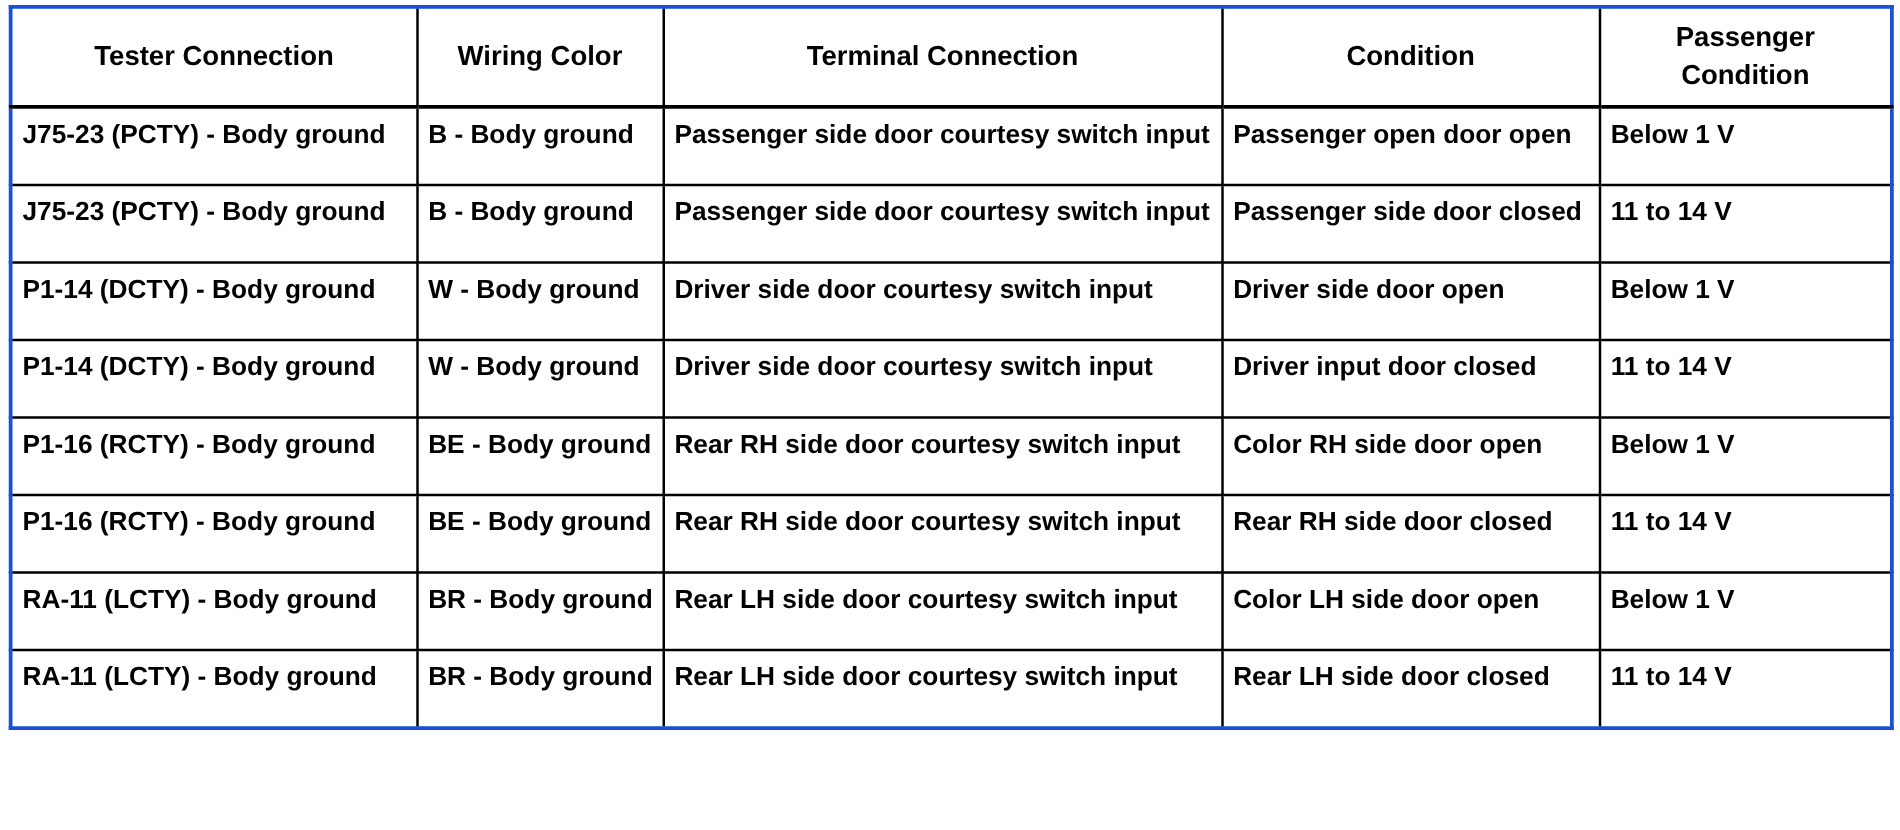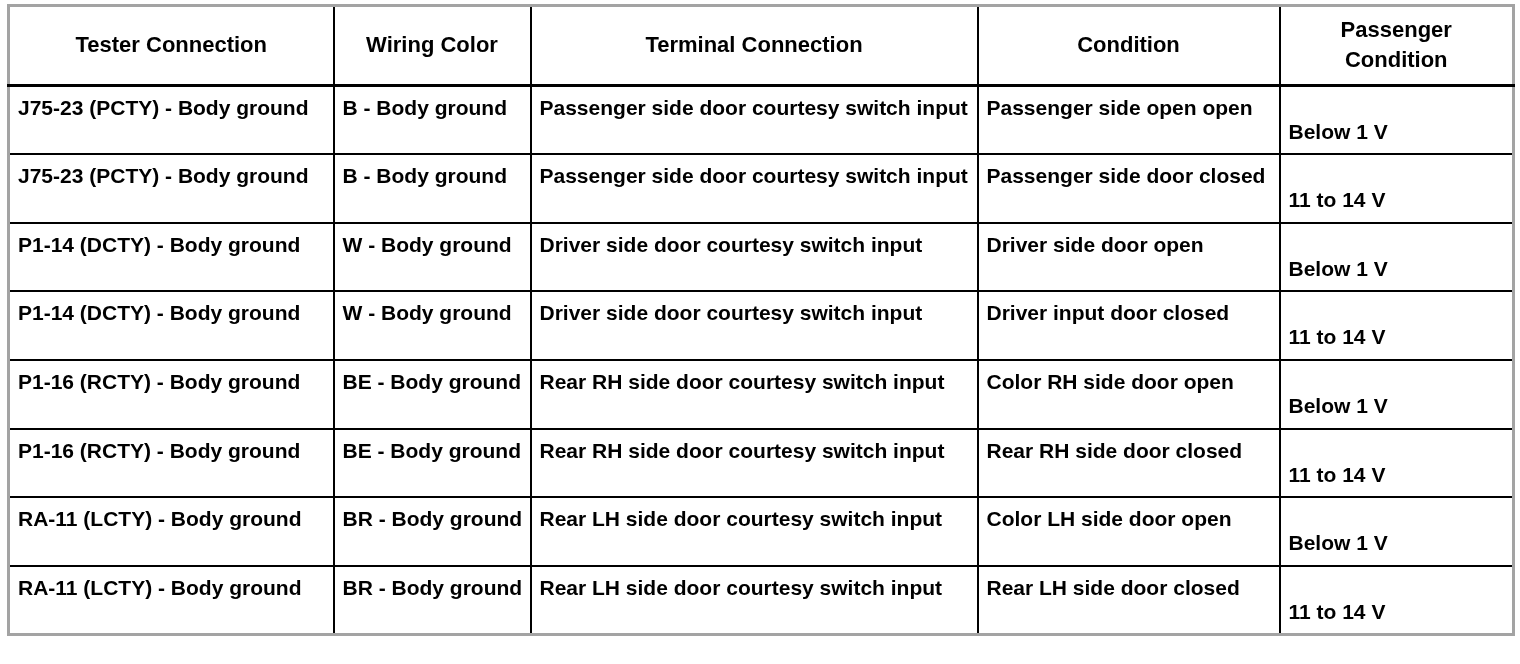--- a/index.html
+++ b/index.html
@@ -20,21 +20,21 @@
     height: 664px;
     box-sizing: border-box;
     padding: 2px 4px 2px 4px;
   }
   table.spec-table {
     border-collapse: collapse;
     table-layout: fixed;
     width: 1505px;
     margin-left: 3px;
     margin-top: 2px;
-    border: 3px solid #a3a3a3;
+    border: 3px solid #1d4ed8;
   }
   table.spec-table col.c1 { width: 325px; }
   table.spec-table col.c2 { width: 197px; }
   table.spec-table col.c3 { width: 447px; }
   table.spec-table col.c4 { width: 302px; }
   table.spec-table col.c5 { width: 234px; }
 
   table.spec-table th,
   table.spec-table td {
     border: 2px solid #000000;
@@ -53,21 +53,21 @@
   table.spec-table tbody td {
     padding: 7px 7px 7px 8px;
     font-weight: bold;
     height: 46px;
   }
   .cell-text {
     display: block;
     white-space: normal;
     word-wrap: break-word;
   }
-  .nowrap { white-space: nowrap; margin-top: 24px; }
+  .nowrap { white-space: nowrap; }
 </style>
 </head>
 <body>
 
 <div class="sheet">
   <table class="spec-table">
     <colgroup>
       <col class="c1">
         <col class="c2">
         <col class="c3">
@@ -88,21 +88,21 @@
         <td>
             <span class="cell-text">J75-23 (PCTY) - Body ground</span>
           </td>
         <td>
             <span class="cell-text">B - Body ground</span>
           </td>
         <td>
             <span class="cell-text">Passenger side door courtesy switch input</span>
           </td>
         <td>
-            <span class="cell-text">Passenger side open open</span>
+            <span class="cell-text">Passenger open door open</span>
           </td>
         <td>
             <span class="cell-text nowrap">Below 1 V</span>
           </td>
       </tr>
       <tr>
         <td>
             <span class="cell-text">J75-23 (PCTY) - Body ground</span>
           </td>
         <td>

